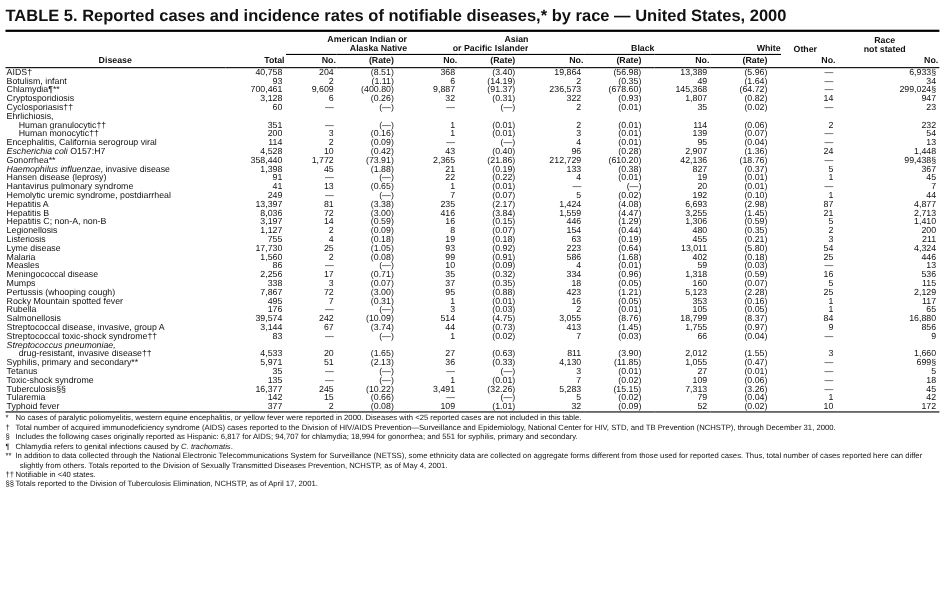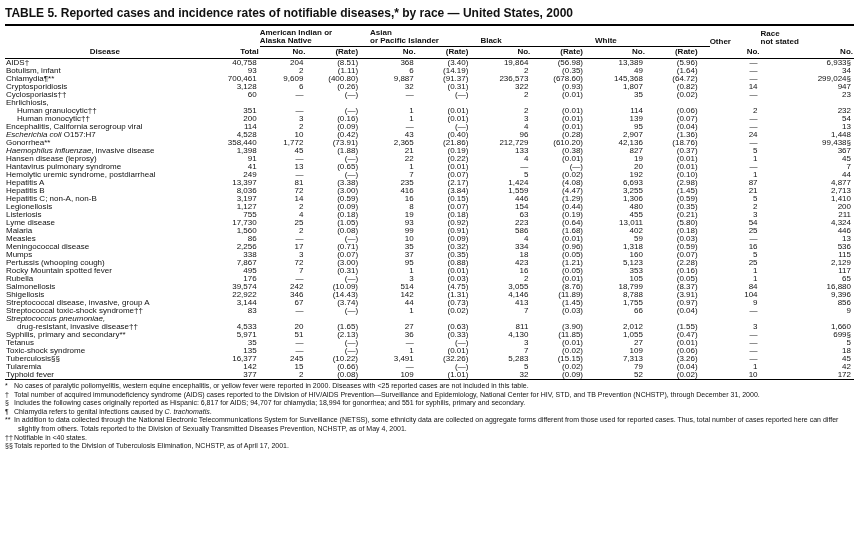--- a/index.html
+++ b/index.html
@@ -4,36 +4,36 @@
 <style>
   * { box-sizing: border-box; }
   html, body { margin: 0; padding: 0; }
   body {
     width: 859px; height: 542px; overflow: hidden;
     background: #ffffff; color: #111;
     font-family: "Liberation Sans", "DejaVu Sans", sans-serif;
   }
   .page { padding: 4px 5px 0 5px; }
   .title {
-    font-size: 12px; font-weight: bold; letter-spacing: 0;
+    font-size: 15px; font-weight: bold; letter-spacing: 0;
     padding: 2px 0 4px 0; border-bottom: 2px solid #000;
   }
   table {
     width: 100%; border-collapse: collapse; table-layout: fixed;
     margin-top: 3px; border-bottom: 1px solid #000;
   }
   th, td {
     font-size: 8px; line-height: 8px; padding: 0;
     white-space: nowrap; overflow: hidden;
   }
   thead th { font-weight: bold; vertical-align: bottom; }
   .grp { text-align: center; border-bottom: 1px solid #000; padding-bottom: 1px; }
-  .grp span, .single span { display: block; text-align: left; }
+  .grp span, .single span { display: block; text-align: right; }
   .single { vertical-align: bottom; padding-bottom: 1px; }
-  .single span { text-align: left; padding-right: 6px; }
+  .single span { text-align: center; padding-right: 6px; }
   tr.subhead th { border-bottom: 1px solid #000; padding: 1px 1px 2px 1px; }
   th.dh { text-align: center; padding-left: 1px; }
   .num { text-align: right; padding-right: 3px; }
   td.num { padding-right: 3px; }
   .rate { padding-right: 12px !important; }
   td.disease { text-align: left; padding-left: 1px; }
   td.disease.indent { padding-left: 12px; }
   tbody td { height: 7.9px; }
   .footnotes { margin-top: 2px; }
   .footnote {
@@ -499,34 +499,20 @@
           <td class="num">514</td>
           <td class="num rate">(4.75)</td>
           <td class="num">3,055</td>
           <td class="num rate">(8.76)</td>
           <td class="num">18,799</td>
           <td class="num rate">(8.37)</td>
           <td class="num">84</td>
           <td class="num">16,880</td>
         </tr>
         <tr>
-          <td class="disease">Shigellosis</td>
-          <td class="num">22,922</td>
-          <td class="num">346</td>
-          <td class="num rate">(14.43)</td>
-          <td class="num">142</td>
-          <td class="num rate">(1.31)</td>
-          <td class="num">4,146</td>
-          <td class="num rate">(11.89)</td>
-          <td class="num">8,788</td>
-          <td class="num rate">(3.91)</td>
-          <td class="num">104</td>
-          <td class="num">9,396</td>
-        </tr>
-        <tr>
           <td class="disease">Streptococcal disease, invasive, group A</td>
           <td class="num">3,144</td>
           <td class="num">67</td>
           <td class="num rate">(3.74)</td>
           <td class="num">44</td>
           <td class="num rate">(0.73)</td>
           <td class="num">413</td>
           <td class="num rate">(1.45)</td>
           <td class="num">1,755</td>
           <td class="num rate">(0.97)</td>

